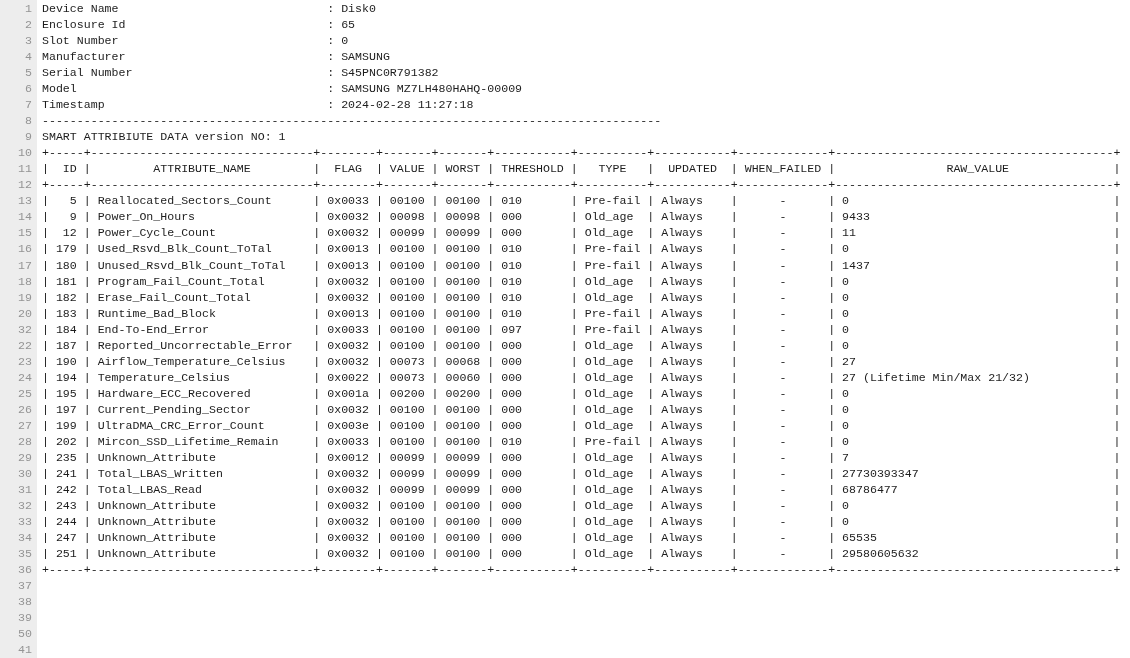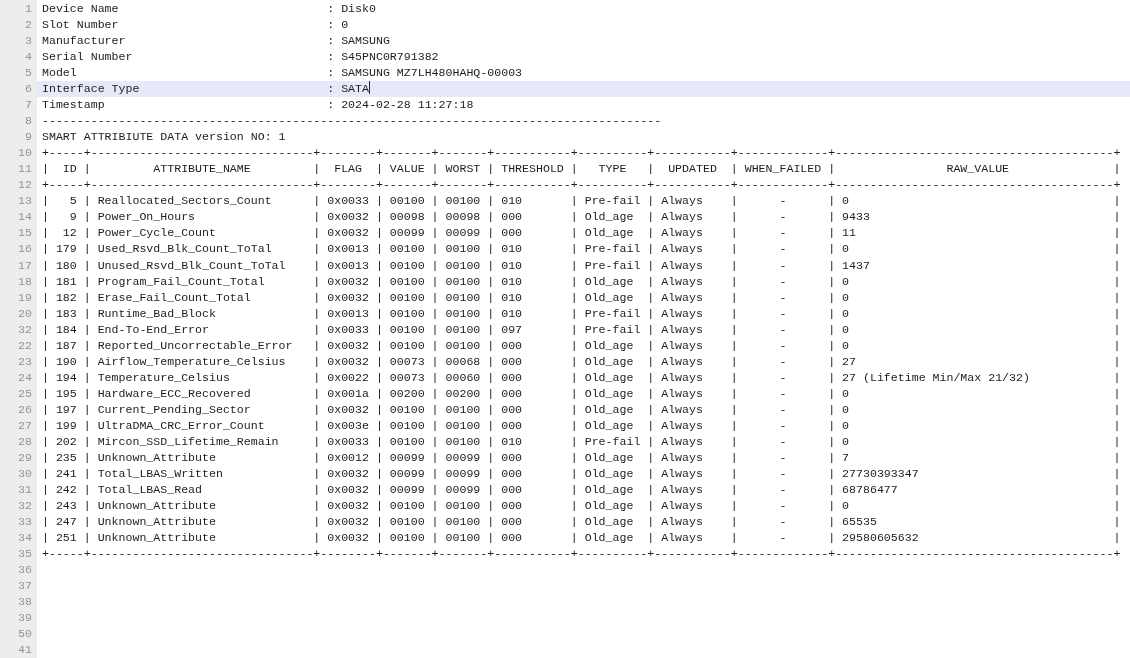--- a/index.html
+++ b/index.html
@@ -75,25 +75,25 @@
       <div class="ln">35</div>
       <div class="ln">36</div>
       <div class="ln">37</div>
       <div class="ln">38</div>
       <div class="ln">39</div>
       <div class="ln">50</div>
       <div class="ln">41</div>
     </div>
   <div id="content">
       <div class="line"><span>Device Name                              : Disk0</span></div>
+      <div class="line"><span>Enclosure Id                             : 65</span></div>
       <div class="line"><span>Slot Number                              : 0</span></div>
       <div class="line"><span>Manufacturer                             : SAMSUNG</span></div>
       <div class="line"><span>Serial Number                            : S45PNC0R791382</span></div>
-      <div class="line"><span>Model                                    : SAMSUNG MZ7LH480HAHQ-00003</span></div>
-      <div class="line current"><span>Interface Type                           : SATA</span><span class="cursor"></span></div>
+      <div class="line"><span>Model                                    : SAMSUNG MZ7LH480HAHQ-00009</span></div>
       <div class="line"><span>Timestamp                                : 2024-02-28 11:27:18</span></div>
       <div class="line"><span>-----------------------------------------------------------------------------------------</span></div>
       <div class="line"><span>SMART ATTRIBIUTE DATA version NO: 1</span></div>
       <div class="line"><span>+-----+--------------------------------+--------+-------+-------+-----------+----------+-----------+-------------+----------------------------------------+</span></div>
       <div class="line"><span>|  ID |         ATTRIBUTE_NAME         |  FLAG  | VALUE | WORST | THRESHOLD |   TYPE   |  UPDATED  | WHEN_FAILED |                RAW_VALUE               |</span></div>
       <div class="line"><span>+-----+--------------------------------+--------+-------+-------+-----------+----------+-----------+-------------+----------------------------------------+</span></div>
       <div class="line"><span>|   5 | Reallocated_Sectors_Count      | 0x0033 | 00100 | 00100 | 010       | Pre-fail | Always    |      -      | 0                                      |</span></div>
       <div class="line"><span>|   9 | Power_On_Hours                 | 0x0032 | 00098 | 00098 | 000       | Old_age  | Always    |      -      | 9433                                   |</span></div>
       <div class="line"><span>|  12 | Power_Cycle_Count              | 0x0032 | 00099 | 00099 | 000       | Old_age  | Always    |      -      | 11                                     |</span></div>
       <div class="line"><span>| 179 | Used_Rsvd_Blk_Count_ToTal      | 0x0013 | 00100 | 00100 | 010       | Pre-fail | Always    |      -      | 0                                      |</span></div>
@@ -106,17 +106,18 @@
       <div class="line"><span>| 190 | Airflow_Temperature_Celsius    | 0x0032 | 00073 | 00068 | 000       | Old_age  | Always    |      -      | 27                                     |</span></div>
       <div class="line"><span>| 194 | Temperature_Celsius            | 0x0022 | 00073 | 00060 | 000       | Old_age  | Always    |      -      | 27 (Lifetime Min/Max 21/32)            |</span></div>
       <div class="line"><span>| 195 | Hardware_ECC_Recovered         | 0x001a | 00200 | 00200 | 000       | Old_age  | Always    |      -      | 0                                      |</span></div>
       <div class="line"><span>| 197 | Current_Pending_Sector         | 0x0032 | 00100 | 00100 | 000       | Old_age  | Always    |      -      | 0                                      |</span></div>
       <div class="line"><span>| 199 | UltraDMA_CRC_Error_Count       | 0x003e | 00100 | 00100 | 000       | Old_age  | Always    |      -      | 0                                      |</span></div>
       <div class="line"><span>| 202 | Mircon_SSD_Lifetime_Remain     | 0x0033 | 00100 | 00100 | 010       | Pre-fail | Always    |      -      | 0                                      |</span></div>
       <div class="line"><span>| 235 | Unknown_Attribute              | 0x0012 | 00099 | 00099 | 000       | Old_age  | Always    |      -      | 7                                      |</span></div>
       <div class="line"><span>| 241 | Total_LBAS_Written             | 0x0032 | 00099 | 00099 | 000       | Old_age  | Always    |      -      | 27730393347                            |</span></div>
       <div class="line"><span>| 242 | Total_LBAS_Read                | 0x0032 | 00099 | 00099 | 000       | Old_age  | Always    |      -      | 68786477                               |</span></div>
       <div class="line"><span>| 243 | Unknown_Attribute              | 0x0032 | 00100 | 00100 | 000       | Old_age  | Always    |      -      | 0                                      |</span></div>
+      <div class="line"><span>| 244 | Unknown_Attribute              | 0x0032 | 00100 | 00100 | 000       | Old_age  | Always    |      -      | 0                                      |</span></div>
       <div class="line"><span>| 247 | Unknown_Attribute              | 0x0032 | 00100 | 00100 | 000       | Old_age  | Always    |      -      | 65535                                  |</span></div>
       <div class="line"><span>| 251 | Unknown_Attribute              | 0x0032 | 00100 | 00100 | 000       | Old_age  | Always    |      -      | 29580605632                            |</span></div>
       <div class="line"><span>+-----+--------------------------------+--------+-------+-------+-----------+----------+-----------+-------------+----------------------------------------+</span></div>
     </div>
 </div>
 
 </body></html>

